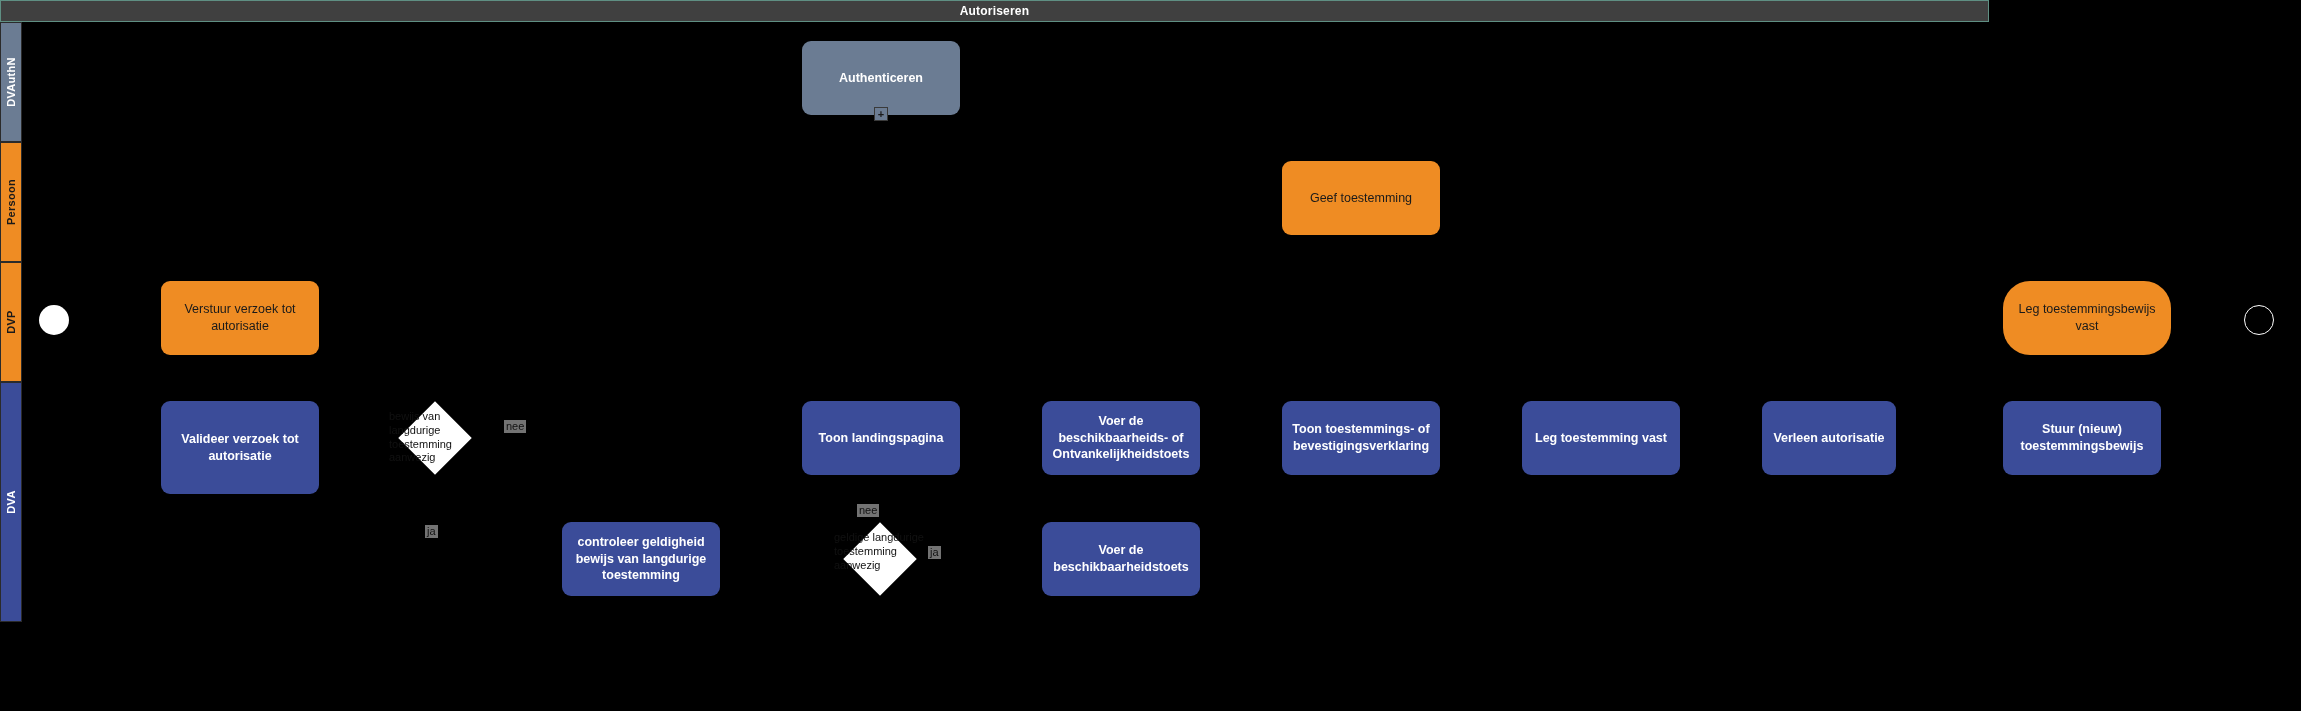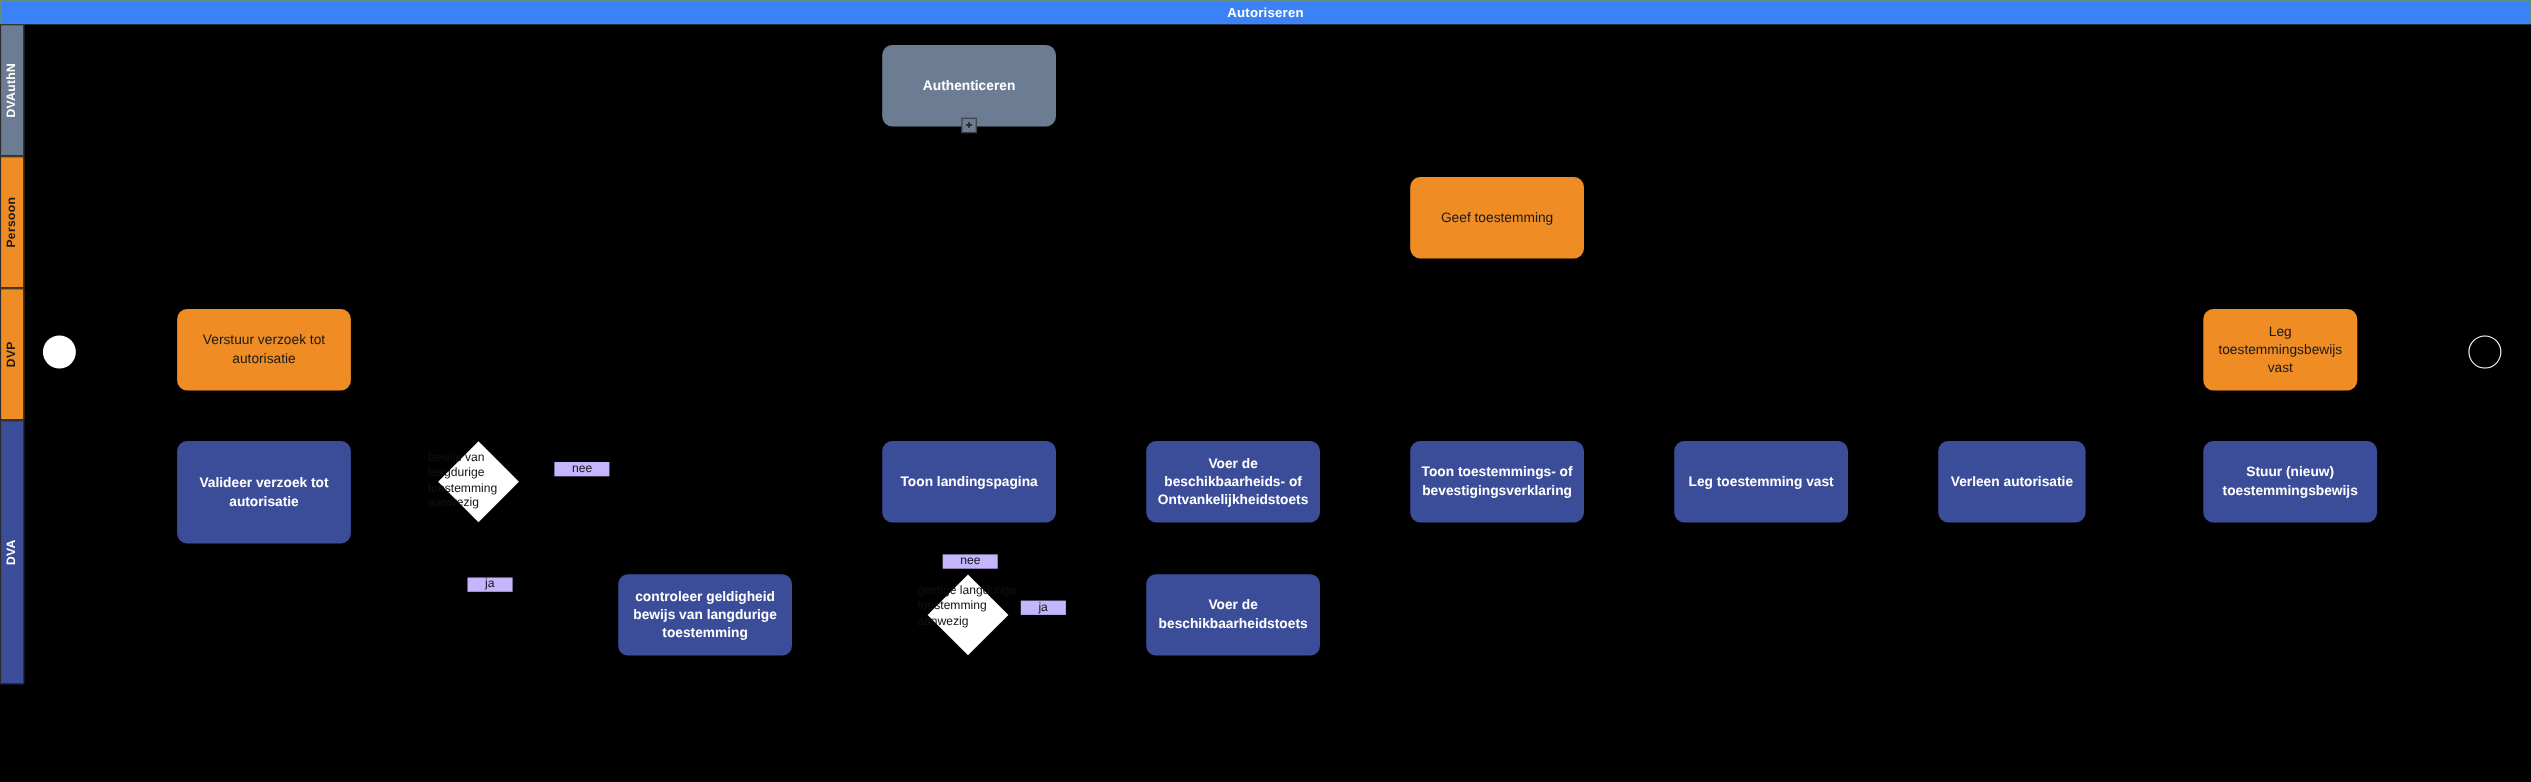--- a/index.html
+++ b/index.html
@@ -15,23 +15,23 @@
     width: 2301px;
     height: 711px;
     background: #000000;
     overflow: hidden;
   }
   
   .pool-title {
     position: absolute;
     left: 0;
     top: 0;
-    width: 2301px;
+    width: 1989px;
     height: 22px;
-    background: #3b82f6;
+    background: #404040;
     border: 1px solid #5f8f83;
     box-sizing: border-box;
     color: #ffffff;
     font-size: 12px;
     font-weight: bold;
     display: flex;
     align-items: center;
     justify-content: center;
     letter-spacing: .2px;
     text-align: center;
@@ -119,25 +119,25 @@
     color: #111111;
     font-size: 11px;
     line-height: 1.25;
     overflow: hidden;
     height: 56px;
   }
 
   
   .flow-label {
     position: absolute;
-    background: #c4b5fd;
+    background: #737373;
     color: #111111;
     font-size: 11px;
     line-height: 13px;
-    padding: 0 16px;
+    padding: 0 2px;
   }
 
   
   .start-event {
     position: absolute;
     width: 30px;
     height: 30px;
     border-radius: 50%;
     background: #ffffff;
   }
@@ -179,21 +179,21 @@
   </div>
   <div class="collapse-marker" style="left:874px;top:107px;">+</div>
 
   <div class="task task-orange" style="left:1282px;top:161px;width:158px;height:74px;">
     <span>Geef toestemming</span>
   </div>
 
   <div class="task task-orange" style="left:161px;top:281px;width:158px;height:74px;">
     <span>Verstuur verzoek tot autorisatie</span>
   </div>
-  <div class="task task-orange" style="left:2003px;top:281px;width:140px;height:74px;">
+  <div class="task task-orange" style="left:2003px;top:281px;width:168px;height:74px;border-radius:27px;">
     <span>Leg toestemmingsbewijs vast</span>
   </div>
 
   <div class="task task-blue" style="left:161px;top:401px;width:158px;height:93px;">
     <span>Valideer verzoek tot autorisatie</span>
   </div>
 
   <div class="gateway" style="left:398px;top:401px;">
     <div class="diamond"></div>
     <div class="gw-text">bewijs van langdurige toestemming aanwezig</div>

